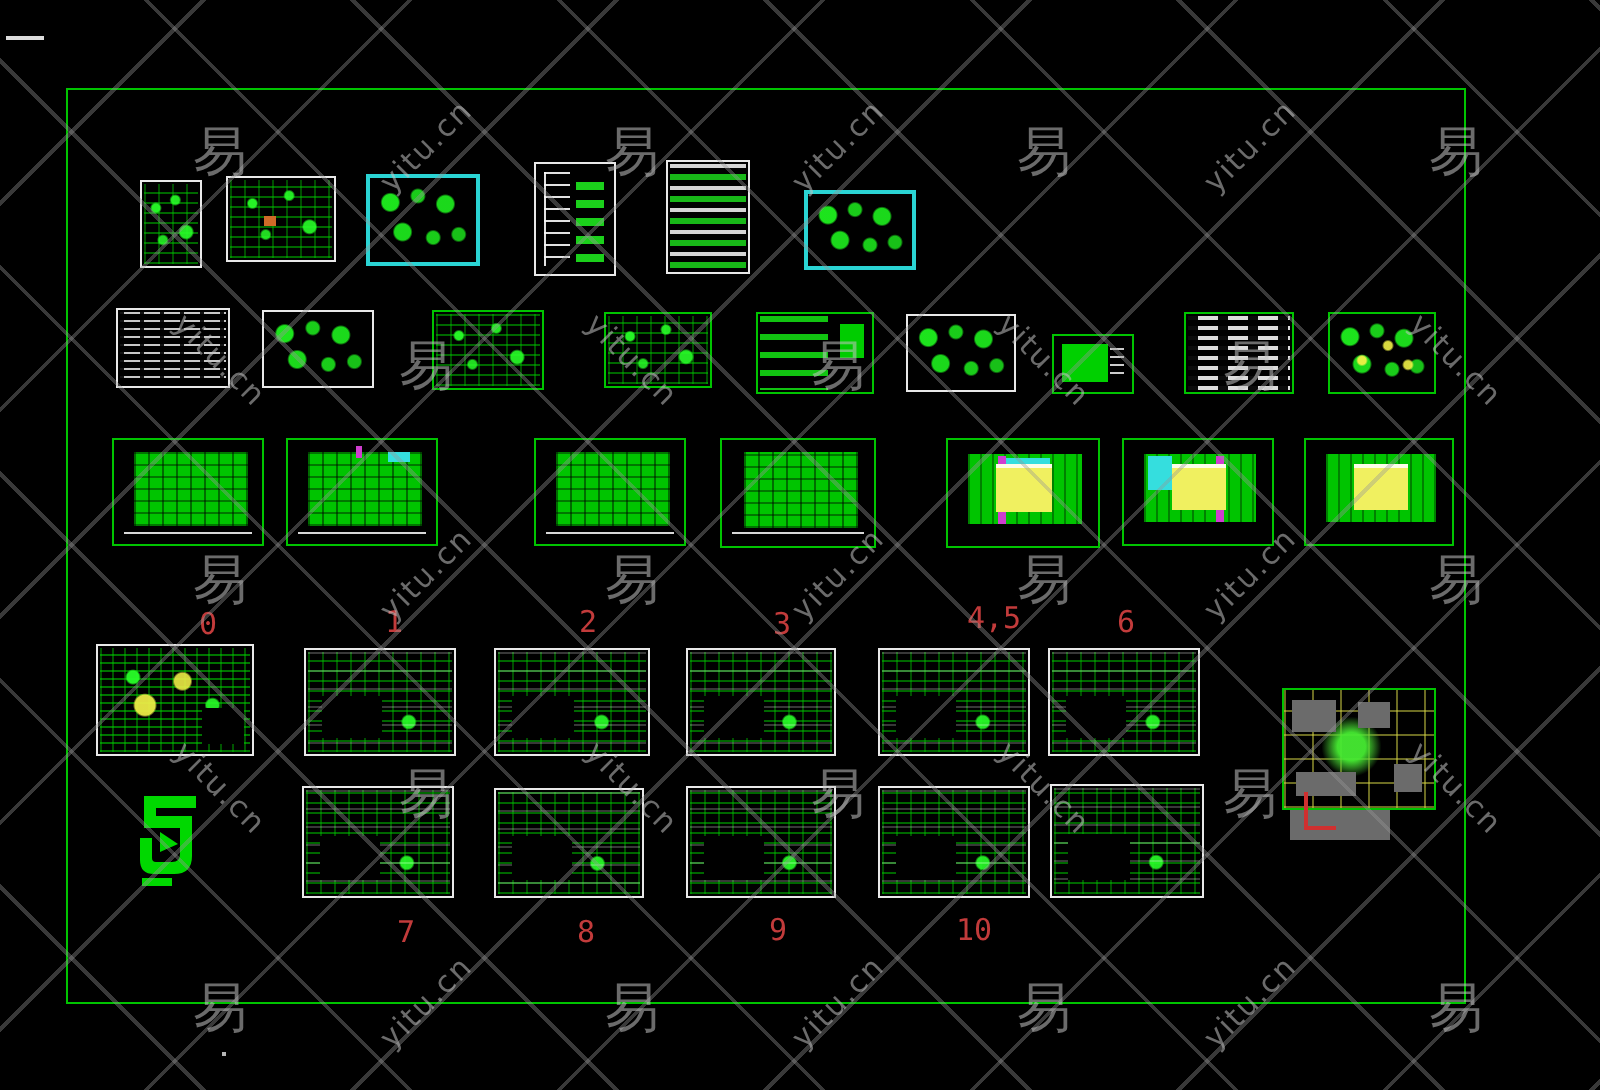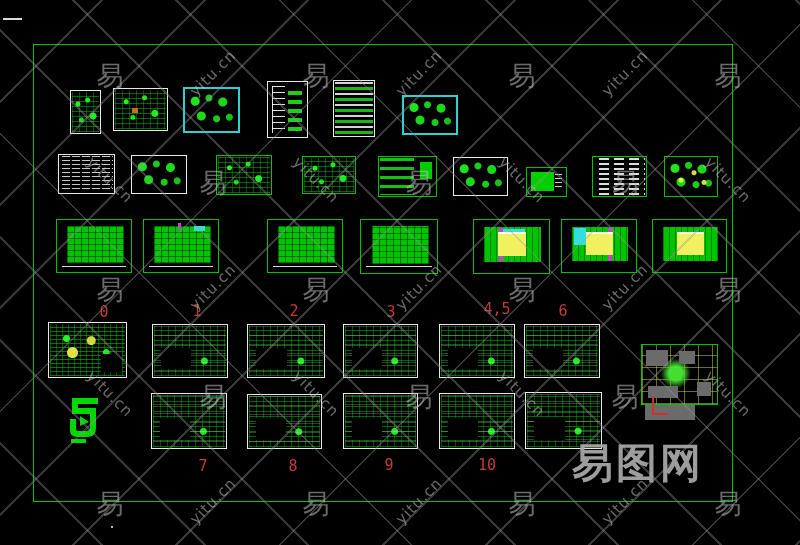--- a/index.html
+++ b/index.html
@@ -301,15 +301,14 @@
       <span class="wm wm-glyph" style="left: 625px; top: 379px;">易</span>
       <span class="wm wm-site" style="left: 728px; top: 385px; transform: translateX(-50%) rotate(45deg);">yitu.cn</span>
       <span class="wm wm-glyph" style="left: 110px; top: 486px;">易</span>
       <span class="wm wm-site" style="left: 213px; top: 492px; transform: translateX(-50%) rotate(-45deg);">yitu.cn</span>
       <span class="wm wm-glyph" style="left: 316px; top: 486px;">易</span>
       <span class="wm wm-site" style="left: 419px; top: 492px; transform: translateX(-50%) rotate(-45deg);">yitu.cn</span>
       <span class="wm wm-glyph" style="left: 522px; top: 486px;">易</span>
       <span class="wm wm-site" style="left: 625px; top: 492px; transform: translateX(-50%) rotate(-45deg);">yitu.cn</span>
       <span class="wm wm-glyph" style="left: 728px; top: 486px;">易</span>
     </div>
-  <div class="logo">易图网</div>
 
 </div>
 
 </body></html>

